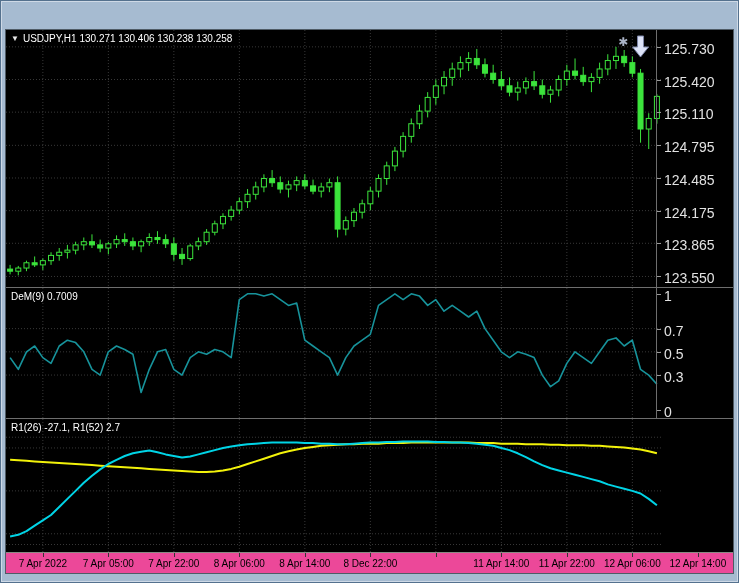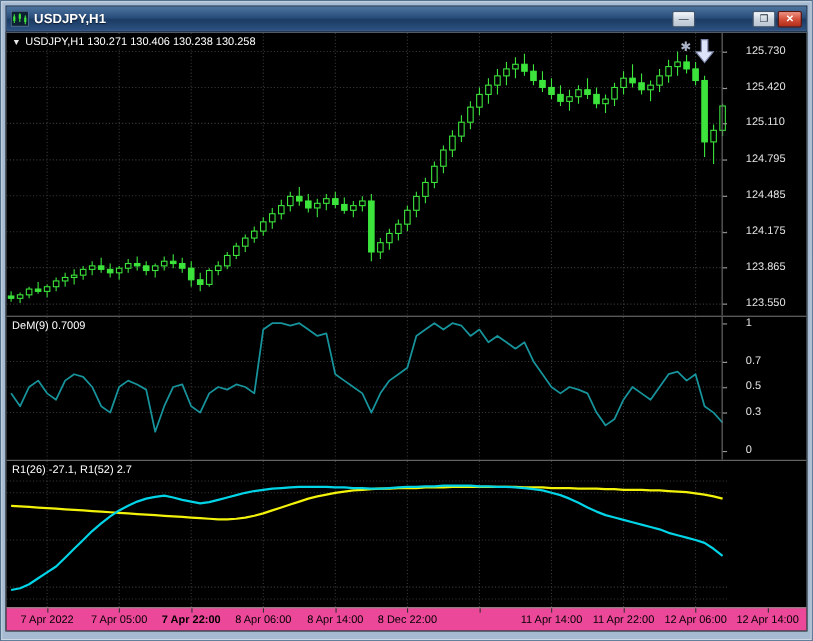--- a/index.html
+++ b/index.html
@@ -26,51 +26,31 @@
   .pane{position:relative;overflow:hidden;}
   #main-pane{flex:1;}
   #dem-pane{height:130px;flex:0 0 130px;}
   #r1-pane{height:133px;flex:0 0 133px;}
   .sep{height:1px;background:#6e6e6e;flex:0 0 1px;}
   .pane svg{position:absolute;left:0;top:0;display:block;}
   .pane-label{position:absolute;left:5px;top:3px;color:#ffffff;font-size:10px;z-index:3;
               display:flex;align-items:center;gap:4px;}
   .pane-label .tri{font-size:8px;color:#e8e8e8;}
   .axis{position:absolute;top:0;bottom:0;right:0;width:76px;border-left:1px solid #6e6e6e;z-index:2;}
-  .axis-label{position:absolute;left:21px;color:#e2e2e2;font-size:10px;white-space:nowrap;}
+  .axis-label{position:absolute;left:7px;color:#e2e2e2;font-size:14px;white-space:nowrap;}
   .tick{position:absolute;left:0;width:4px;height:1px;background:#9a9a9a;}
   .timebar{height:20px;flex:0 0 20px;background:#ec4899;border-top:1px solid #8a8a84;position:relative;}
   .tlabel{position:absolute;top:5px;width:80px;text-align:center;font-size:10px;color:#000;white-space:nowrap;}
   .ttick{position:absolute;top:0;width:1px;height:4px;background:#333;}
 </style>
 </head>
 <body>
 
 <div class="window">
 
-  <div class="titlebar">
-    <span class="app-icon">
-      <svg width="16" height="14" viewBox="0 0 16 14">
-        <rect x="0" y="0" width="16" height="14" fill="#0d1f33" stroke="#6d8db0"></rect>
-        <line x1="3" y1="3" x2="3" y2="11" stroke="#3ce43c"></line>
-        <rect x="2" y="5" width="2" height="4" fill="#3ce43c"></rect>
-        <line x1="8" y1="2" x2="8" y2="10" stroke="#3ce43c"></line>
-        <rect x="7" y="3" width="2" height="4" fill="#3ce43c"></rect>
-        <line x1="13" y1="4" x2="13" y2="12" stroke="#3ce43c"></line>
-        <rect x="12" y="6" width="2" height="4" fill="#3ce43c"></rect>
-      </svg>
-    </span>
-    <span class="title">USDJPY,H1</span>
-    <span class="controls">
-      <button class="wbtn">—</button>
-      <span class="ctrl-gap"></span>
-      <button class="wbtn">❐</button>
-      <button class="wbtn close">✕</button>
-    </span>
-  </div>
 
   <div class="client">
 
     <div class="pane" id="main-pane">
       <svg id="main-svg" width="655" height="257">
           <line x1="36.84375" y1="0" x2="36.84375" y2="257" stroke="#383838" stroke-dasharray="1,2"></line>
           <line x1="102.34375" y1="0" x2="102.34375" y2="257" stroke="#383838" stroke-dasharray="1,2"></line>
           <line x1="167.84375" y1="0" x2="167.84375" y2="257" stroke="#383838" stroke-dasharray="1,2"></line>
           <line x1="233.34375" y1="0" x2="233.34375" y2="257" stroke="#383838" stroke-dasharray="1,2"></line>
           <line x1="298.84375" y1="0" x2="298.84375" y2="257" stroke="#383838" stroke-dasharray="1,2"></line>
@@ -336,21 +316,21 @@
         <span>R1(26) -27.1, R1(52) 2.7</span>
       </div>
     </div>
 
     <div class="timebar" id="timebar">
         <div class="ttick" style="left: 36.8438px;"></div>
         <div class="tlabel" style="left: -3.15625px;">7 Apr 2022</div>
         <div class="ttick" style="left: 102.344px;"></div>
         <div class="tlabel" style="left: 62.3438px;">7 Apr 05:00</div>
         <div class="ttick" style="left: 167.844px;"></div>
-        <div class="tlabel" style="left: 127.844px; font-weight: bold;">7 Apr 22:00</div>
+        <div class="tlabel" style="left: 127.844px;">7 Apr 22:00</div>
         <div class="ttick" style="left: 233.344px;"></div>
         <div class="tlabel" style="left: 193.344px;">8 Apr 06:00</div>
         <div class="ttick" style="left: 298.844px;"></div>
         <div class="tlabel" style="left: 258.844px;">8 Apr 14:00</div>
         <div class="ttick" style="left: 364.344px;"></div>
         <div class="tlabel" style="left: 324.344px;">8 Dec 22:00</div>
         <div class="ttick" style="left: 429.844px;"></div>
         <div class="tlabel" style="left: 389.844px; margin-top: 26px;">11 Apr 06:00</div>
         <div class="ttick" style="left: 495.344px;"></div>
         <div class="tlabel" style="left: 455.344px;">11 Apr 14:00</div>

